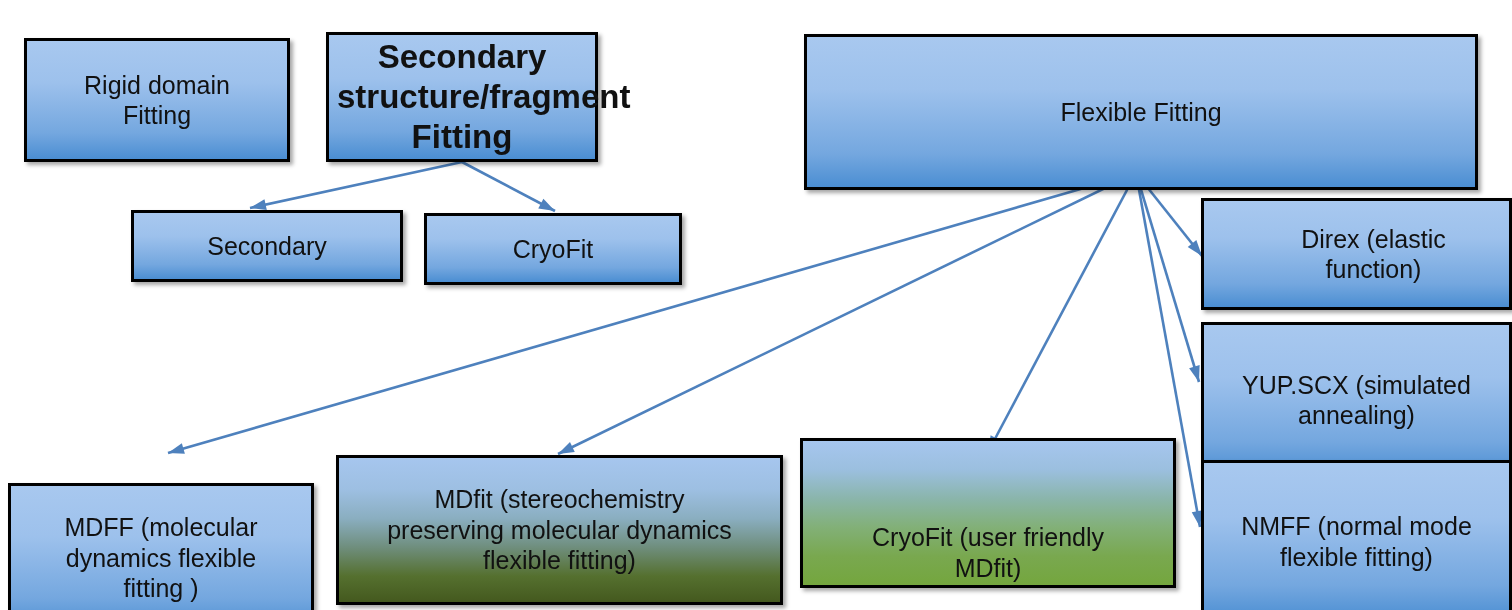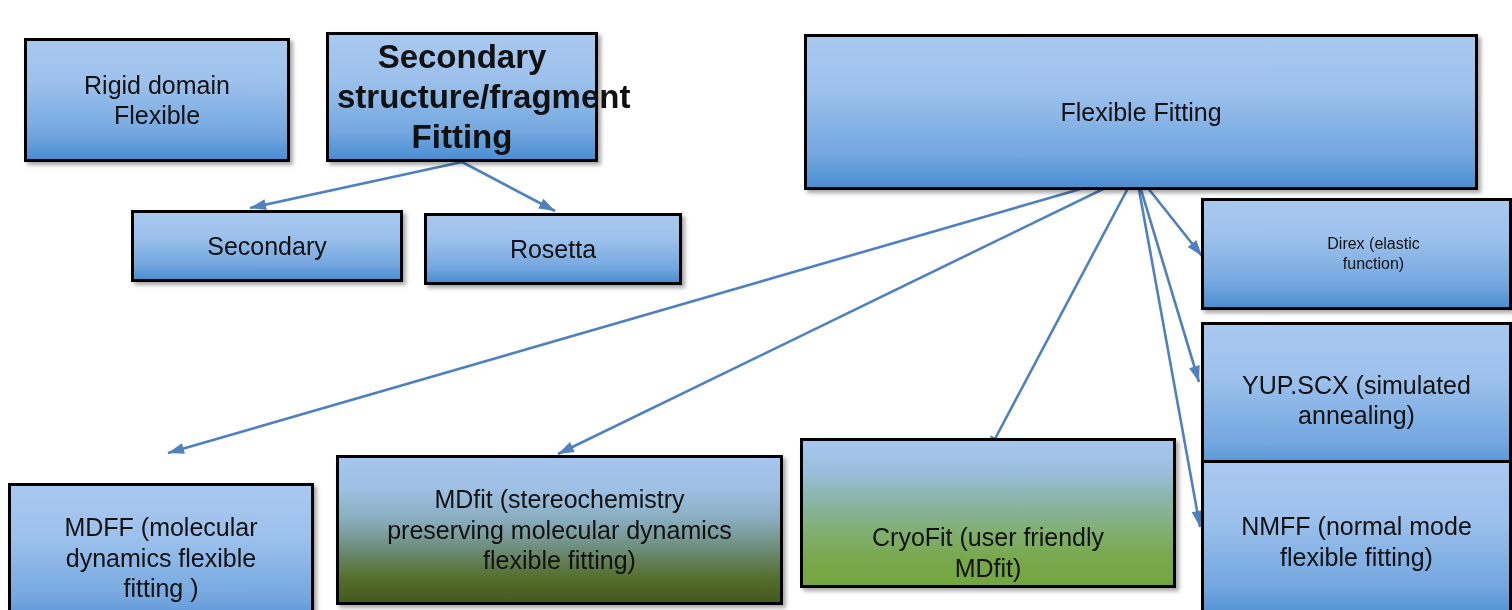--- a/index.html
+++ b/index.html
@@ -88,37 +88,37 @@
         <polygon points="1199,382 1189.116304617319,368.2681914671675 1199.6482238223173,365.0934981182925" fill="#4e81bd"></polygon>
       </g>
       <g>
         <line x1="1136" y1="173" x2="1202" y2="256" stroke="#4e81bd" stroke-width="2.6"></line>
         <polygon points="1202,256 1187.7368433034392,246.89987027293813 1196.3466033457269,240.05355505858898" fill="#4e81bd"></polygon>
       </g>
     </svg>
   <div id="node-layer">
       <div class="node fill-blue" style="left: 24px; top: 38px; width: 266px; height: 124px; font-size: 25px;">
         <span class="label">Rigid domain
-Flexible</span>
+Fitting</span>
       </div>
       <div class="node fill-blue" style="left: 326px; top: 32px; width: 272px; height: 130px; font-size: 33px; font-weight: bold;">
         <span class="label">Secondary
 structure/fragment
 Fitting</span>
       </div>
       <div class="node fill-blue" style="left: 804px; top: 34px; width: 674px; height: 156px; font-size: 25px;">
         <span class="label">Flexible Fitting</span>
       </div>
       <div class="node fill-blue" style="left: 131px; top: 210px; width: 272px; height: 72px; font-size: 25px;">
         <span class="label">Secondary</span>
       </div>
       <div class="node fill-blue" style="left: 424px; top: 213px; width: 258px; height: 72px; font-size: 25px;">
-        <span class="label">Rosetta</span>
+        <span class="label">CryoFit</span>
       </div>
-      <div class="node fill-blue" style="left: 1201px; top: 198px; width: 311px; height: 112px; font-size: 16px; padding-left: 42px;">
+      <div class="node fill-blue" style="left: 1201px; top: 198px; width: 311px; height: 112px; font-size: 25px; padding-left: 42px;">
         <span class="label">Direx (elastic
 function)</span>
       </div>
       <div class="node fill-blue" style="left: 1201px; top: 322px; width: 311px; height: 156px; font-size: 25px;">
         <span class="label">YUP.SCX (simulated
 annealing)</span>
       </div>
       <div class="node fill-blue" style="left: 8px; top: 455px; width: 306px; height: 150px; font-size: 25px; margin-top: 28px;">
         <span class="label">MDFF (molecular
 dynamics flexible

